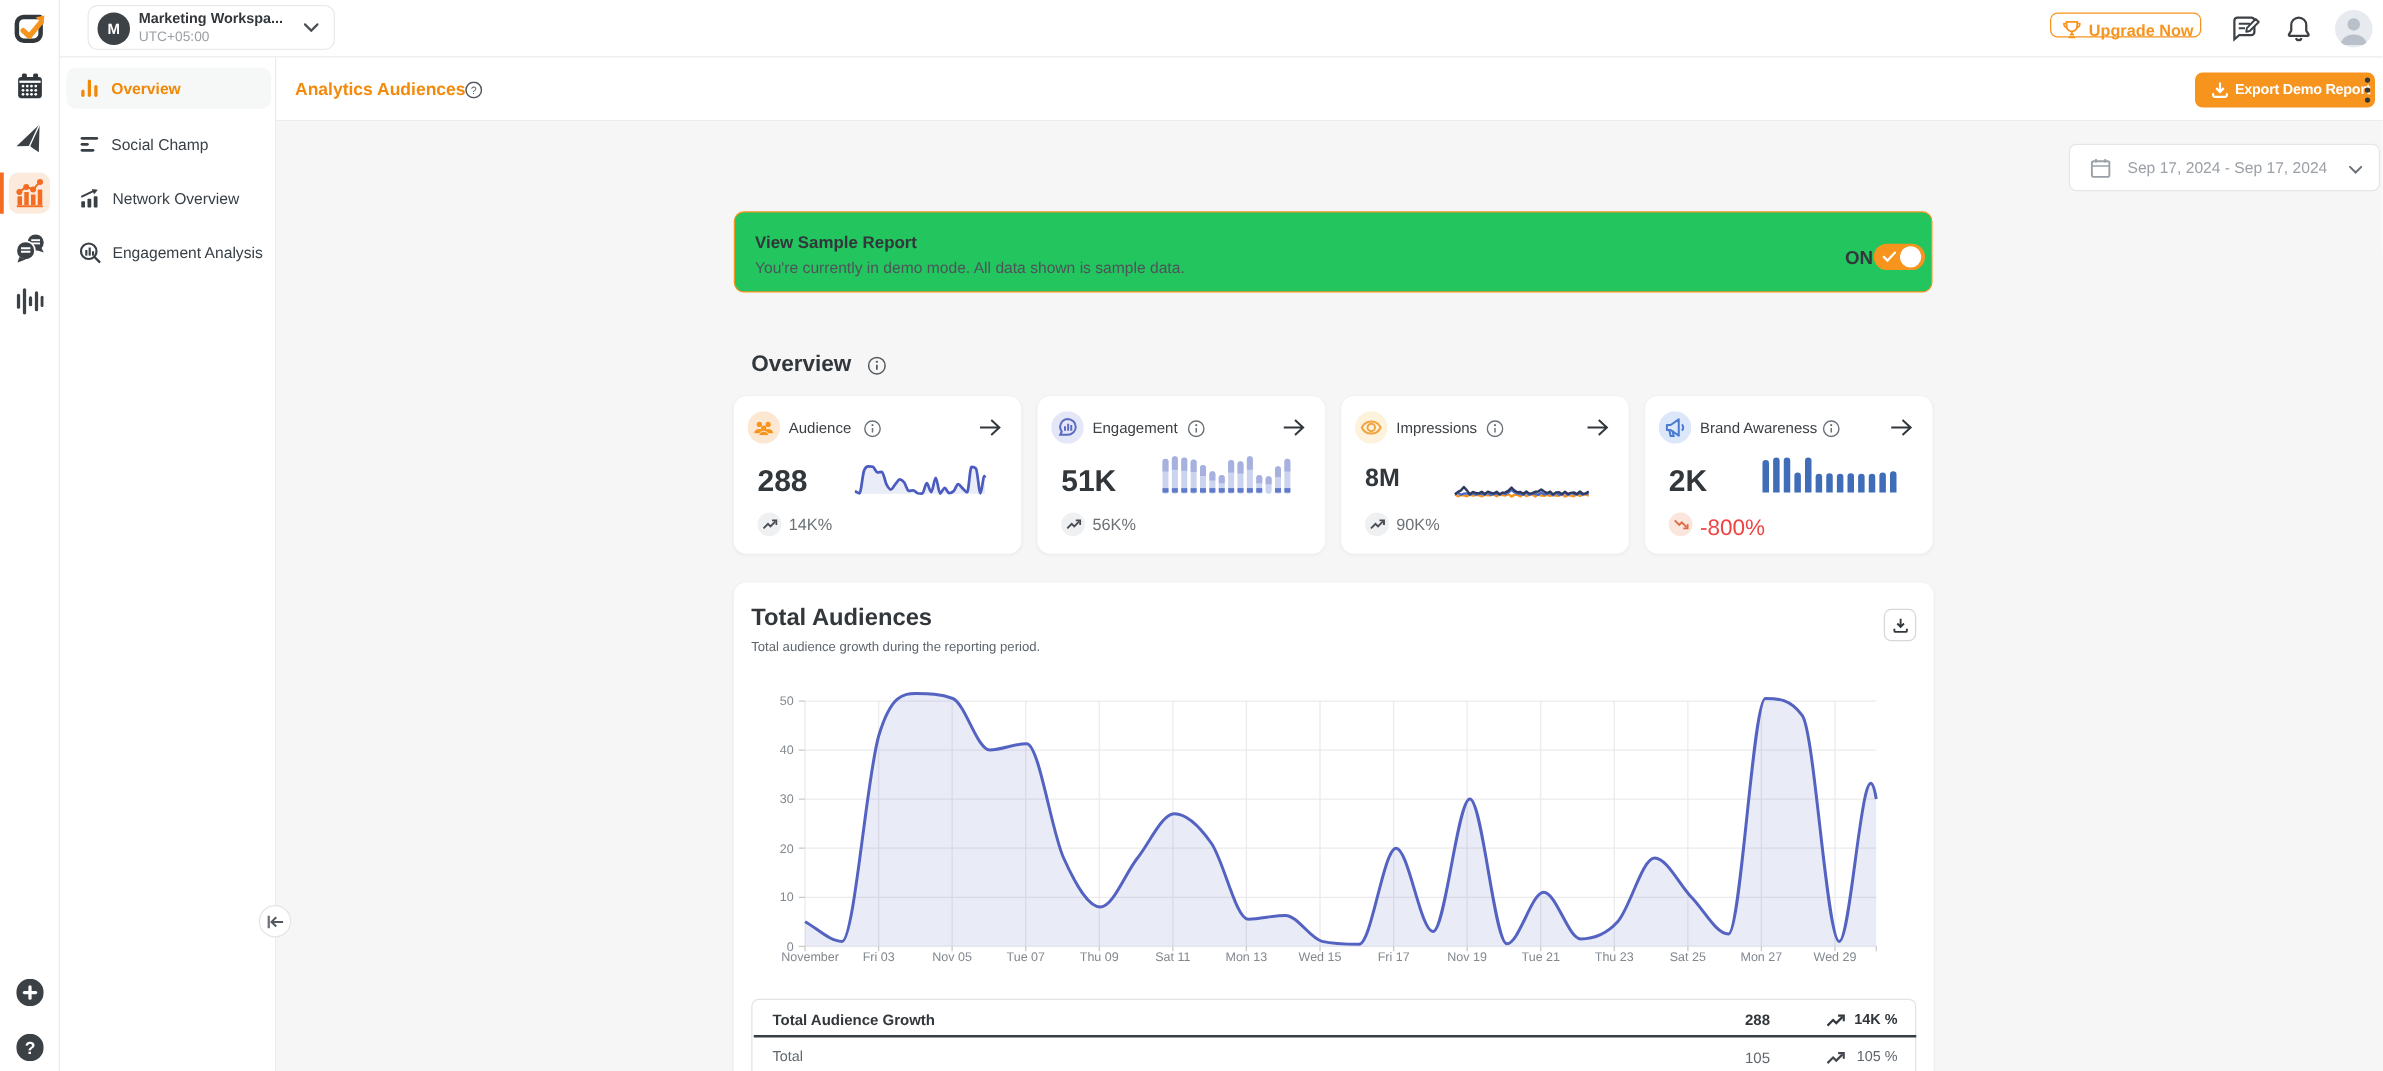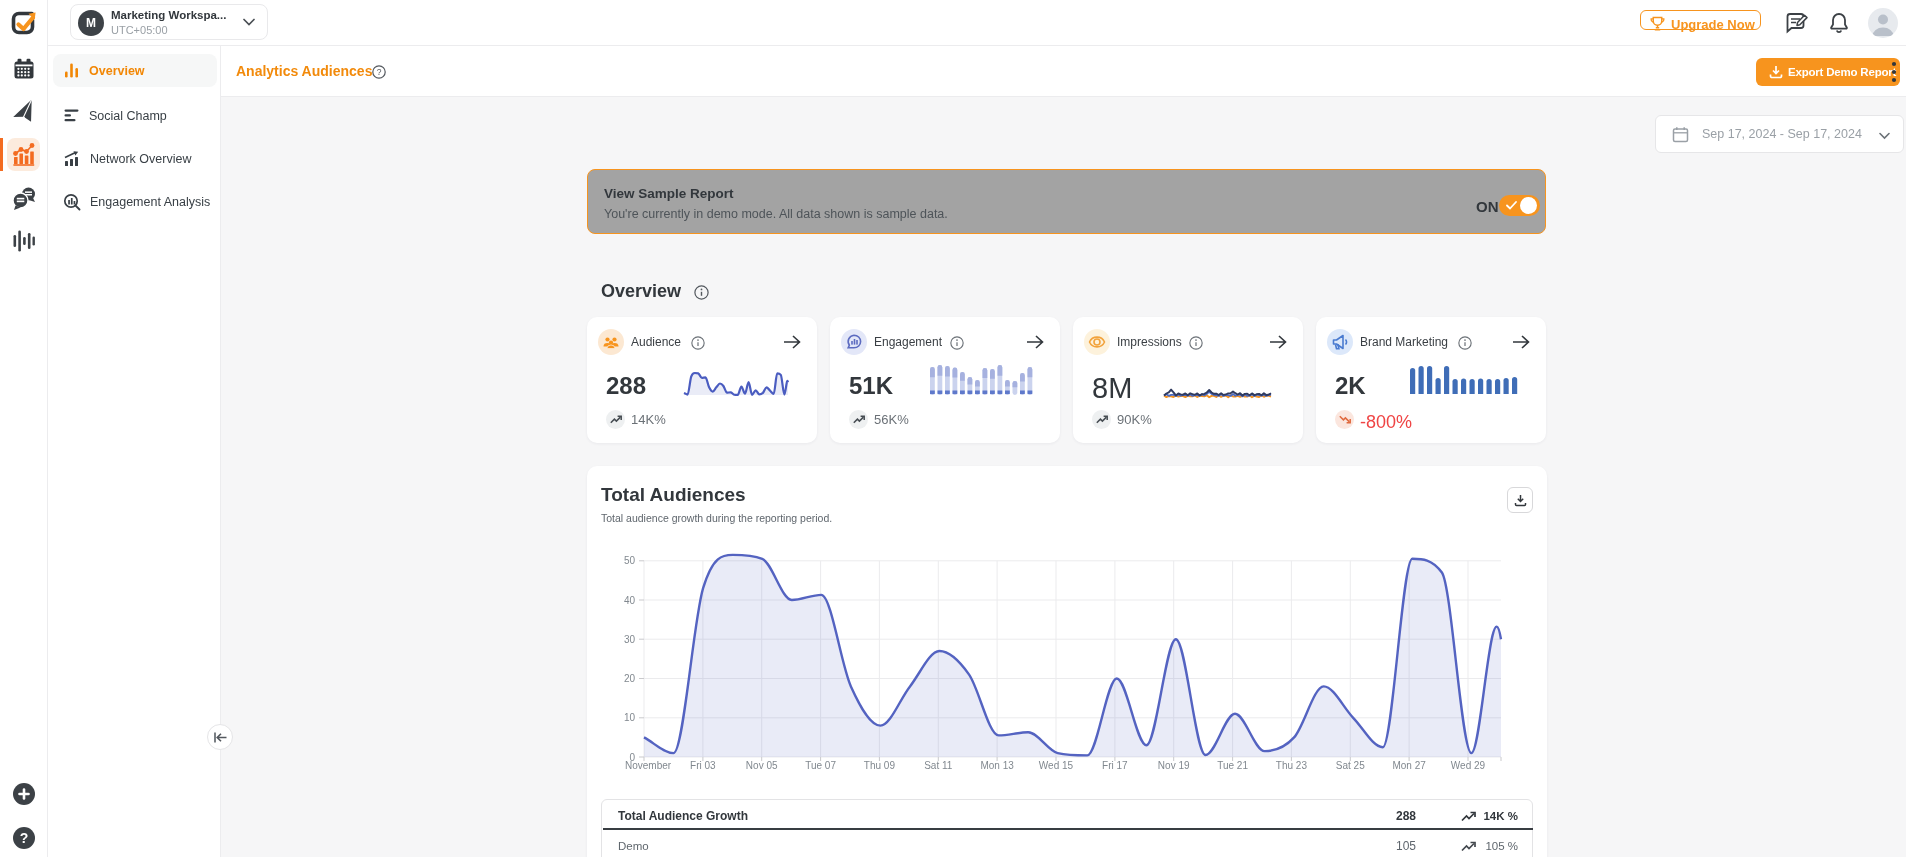--- a/index.html
+++ b/index.html
@@ -233,21 +233,21 @@
         <rect x="1.5" y="3" width="14" height="12.5" rx="1.5" fill="none" stroke="#9aa0a6" stroke-width="1.5"></rect>
         <path d="M1.5 6.8 H15.5" stroke="#9aa0a6" stroke-width="1.3"></path>
         <path d="M4.8 1.2 V4 M12.2 1.2 V4" stroke="#9aa0a6" stroke-width="1.5"></path>
       </svg>
     <div class="abs" style="left:46px;top:11px;font-size:12.5px;color:#9aa0a6;">Sep 17, 2024 - Sep 17, 2024</div>
     <svg class="abs" style="left:223px;top:16px;" width="11" height="8" viewBox="0 0 11 8">
         <path d="M1 1.5 L5.5 6 L10 1.5" fill="none" stroke="#6b7177" stroke-width="1.6" stroke-linecap="round"></path>
       </svg>
   </div>
 
-  <div class="abs" style="left:366px;top:72px;width:959px;height:65px;background:#a3a3a3;border:1px solid #f7941e;border-radius:8px;">
+  <div class="abs" style="left:366px;top:72px;width:959px;height:65px;background:#22c55e;border:1px solid #f7941e;border-radius:8px;">
     <div class="abs" style="left:16px;top:16px;font-size:13.5px;font-weight:bold;color:#32373c;">View Sample Report</div>
     <div class="abs" style="left:16px;top:37px;font-size:12.5px;color:#4e5459;">You're currently in demo mode. All data shown is sample data.</div>
     <div class="abs" style="left:888px;top:28px;font-size:15px;font-weight:bold;color:#32373c;">ON</div>
     <div class="abs" style="left:911px;top:25px;width:41px;height:21px;background:#f7941e;border-radius:11px;">
       <svg class="abs" style="left:7px;top:6px;" width="11" height="9" viewBox="0 0 11 9">
           <path d="M1 4.5 L4 7.5 L10 1" fill="none" stroke="#fff" stroke-width="1.8" stroke-linecap="round"></path>
         </svg>
       <div class="abs" style="left:21px;top:2px;width:17px;height:17px;border-radius:50%;background:#fff;"></div>
     </div>
   </div>
@@ -373,21 +373,21 @@
         </svg>
   <div class="abs" style="left:44px;top:18px;font-size:12px;color:#3a3f44;">Impressions</div>
   <svg class="abs" style="left:116px;top:19px;" width="14" height="14" viewBox="0 0 15 15">
           <circle cx="7.5" cy="7.5" r="6.6" fill="none" stroke="#6b7177" stroke-width="1.2"></circle>
           <path d="M7.5 6.8 V10.8" stroke="#6b7177" stroke-width="1.3"></path>
           <circle cx="7.5" cy="4.4" r="0.9" fill="#6b7177"></circle>
         </svg>
   <svg class="abs" style="left:196px;top:17px;" width="18" height="16" viewBox="0 0 18 16">
           <path d="M1 8 H16 M10 2 L16.5 8 L10 14" fill="none" stroke="#32373c" stroke-width="1.6"></path>
         </svg>
-  <div class="abs" style="left:19px;top:55px;font-size:29px;font-weight:normal;color:#32373c;">8M</div>
+  <div class="abs" style="left:19px;top:55px;font-size:20px;font-weight:bold;color:#32373c;">8M</div>
   <svg class="abs" style="left:0;top:0;" width="230" height="126" viewBox="0 0 230 126">
           <path d="M91.0 78.5 L93.4 80.1 L95.8 79.0 L98.1 79.3 L100.5 80.0 L102.9 78.7 L105.3 79.5 L107.6 79.0 L110.0 79.1 L112.4 80.1 L114.8 78.7 L117.2 79.3 L119.5 79.3 L121.9 78.4 L124.3 80.0 L126.7 78.6 L129.0 79.0 L131.4 79.4 L133.8 78.3 L136.2 80.3 L138.6 78.9 L140.9 78.9 L143.3 80.0 L145.7 78.2 L148.1 79.9 L150.4 78.7 L152.8 78.5 L155.2 80.2 L157.6 78.2 L160.0 79.5 L162.3 79.6 L164.7 78.9 L167.1 79.8 L169.5 78.8 L171.8 79.5 L174.2 79.6 L176.6 78.3 L179.0 80.3 L181.4 78.8 L183.7 79.5 L186.1 80.0 L188.5 78.3 L190.9 79.8 L193.2 78.7 L195.6 78.7 L198.0 79.6" fill="none" stroke="#f7941e" stroke-width="1.9" stroke-linejoin="round"></path>
           <path d="M91.0 78.5 L93.4 77.3 L95.8 78.8 L98.1 77.9 L100.5 77.8 L102.9 78.8 L105.3 77.6 L107.6 78.7 L110.0 78.0 L112.4 78.0 L114.8 78.7 L117.2 77.2 L119.5 78.9 L121.9 78.2 L124.3 77.8 L126.7 78.8 L129.0 77.2 L131.4 78.3 L133.8 76.9 L136.2 74.8 L138.6 76.9 L140.9 77.8 L143.3 78.2 L145.7 78.9 L148.1 77.1 L150.4 78.9 L152.8 77.9 L155.2 78.1 L157.6 78.9 L160.0 77.0 L162.3 78.7 L164.7 77.9 L167.1 77.6 L169.5 79.3 L171.8 77.2 L174.2 78.9 L176.6 78.6 L179.0 77.2 L181.4 79.0 L183.7 77.5 L186.1 78.0 L188.5 78.6 L190.9 77.6 L193.2 78.8 L195.6 77.8 L198.0 77.8" fill="none" stroke="#4c6ac0" stroke-width="1.9" stroke-linejoin="round"></path>
           <path d="M91.0 78.4 L93.4 76.5 L95.8 75.3 L98.1 72.6 L100.5 75.3 L102.9 78.4 L105.3 76.5 L107.6 77.4 L110.0 77.7 L112.4 76.4 L114.8 78.2 L117.2 76.3 L119.5 77.1 L121.9 77.8 L124.3 76.4 L126.7 78.4 L129.0 77.2 L131.4 76.9 L133.8 75.5 L136.2 73.0 L138.6 75.5 L140.9 76.8 L143.3 76.6 L145.7 78.0 L148.1 76.2 L150.4 77.9 L152.8 77.5 L155.2 76.4 L157.6 76.2 L160.0 74.5 L162.3 76.2 L164.7 77.5 L167.1 76.2 L169.5 78.5 L171.8 76.9 L174.2 76.8 L176.6 78.3 L179.0 76.4 L181.4 78.1 L183.7 77.3 L186.1 76.9 L188.5 78.3 L190.9 76.2 L193.2 78.0 L195.6 77.7 L198.0 76.2" fill="none" stroke="#2f3a5f" stroke-width="1.9" stroke-linejoin="round"></path>
         </svg>
   <div class="abs" style="left:19px;top:93px;width:19px;height:19px;border-radius:50%;background:#eef0f1;display:flex;align-items:center;justify-content:center;">
           <svg width="12" height="9" viewBox="0 0 15 11">
             <path d="M1 9.5 L5.5 5 L8 7.5 L13 2.5" fill="none" stroke="#464c52" stroke-width="1.9"></path>
             <path d="M9.5 1.5 H14 V6" fill="none" stroke="#464c52" stroke-width="1.9"></path>
           </svg>
@@ -396,21 +396,21 @@
 </div>
 <div class="card" style="left:1095px;top:220px;width:230px;height:126px;">
   <svg class="abs" style="left:11px;top:12px;" width="26" height="26" viewBox="0 0 26 26">
           <circle cx="13" cy="13" r="13" fill="#dce8fa"></circle>
           <g stroke="#4a7bd0" fill="none" stroke-width="1.6">
             <path d="M6.5 11 h3 l6.5 -4.5 v13 l-6.5 -4.5 h-3 Z" stroke-linejoin="round"></path>
             <path d="M8.5 15.5 l1 4.2 h2.4 l-1 -4.4"></path>
             <path d="M18.5 10.5 a3.5 3.5 0 0 1 0 5"></path>
           </g>
         </svg>
-  <div class="abs" style="left:44px;top:18px;font-size:12px;color:#3a3f44;">Brand Marketing</div>
+  <div class="abs" style="left:44px;top:18px;font-size:12px;color:#3a3f44;">Brand Awareness</div>
   <svg class="abs" style="left:142px;top:19px;" width="14" height="14" viewBox="0 0 15 15">
           <circle cx="7.5" cy="7.5" r="6.6" fill="none" stroke="#6b7177" stroke-width="1.2"></circle>
           <path d="M7.5 6.8 V10.8" stroke="#6b7177" stroke-width="1.3"></path>
           <circle cx="7.5" cy="4.4" r="0.9" fill="#6b7177"></circle>
         </svg>
   <svg class="abs" style="left:196px;top:17px;" width="18" height="16" viewBox="0 0 18 16">
           <path d="M1 8 H16 M10 2 L16.5 8 L10 14" fill="none" stroke="#32373c" stroke-width="1.6"></path>
         </svg>
   <div class="abs" style="left:19px;top:55px;font-size:24px;font-weight:bold;color:#32373c;">2K</div>
   <svg class="abs" style="left:0;top:0;" width="230" height="126" viewBox="0 0 230 126">
@@ -520,21 +520,21 @@
 
     <div class="abs" style="left:14px;top:333px;width:932px;height:170px;border:1px solid #e3e3e5;border-radius:6px;">
       <div class="abs" style="left:16px;top:9px;font-size:12px;font-weight:bold;color:#32373c;">Total Audience Growth</div>
       <div class="abs" style="right:116px;top:9px;font-size:12px;font-weight:bold;color:#32373c;">288</div>
       <svg class="abs" style="right:56px;top:11px;" width="15" height="11" viewBox="0 0 15 11">
           <path d="M1 9.5 L5.5 5 L8 7.5 L13 2.5" fill="none" stroke="#32373c" stroke-width="1.7"></path>
           <path d="M9.5 1.5 H14 V6" fill="none" stroke="#32373c" stroke-width="1.7"></path>
         </svg>
       <div class="abs" style="right:14px;top:9.5px;width:44px;text-align:right;font-size:11.5px;font-weight:bold;color:#32373c;">14K %</div>
       <div class="abs" style="left:1px;top:28px;width:930px;height:1.6px;background:#383d42;"></div>
-      <div class="abs" style="left:16px;top:40px;font-size:11.5px;color:#5f666d;">Demo</div>
+      <div class="abs" style="left:16px;top:40px;font-size:11.5px;color:#5f666d;">Total</div>
       <div class="abs" style="right:116px;top:39px;font-size:12px;color:#5f666d;">105</div>
       <svg class="abs" style="right:56px;top:41px;" width="15" height="11" viewBox="0 0 15 11">
           <path d="M1 9.5 L5.5 5 L8 7.5 L13 2.5" fill="none" stroke="#43484e" stroke-width="1.7"></path>
           <path d="M9.5 1.5 H14 V6" fill="none" stroke="#43484e" stroke-width="1.7"></path>
         </svg>
       <div class="abs" style="right:14px;top:39.5px;width:44px;text-align:right;font-size:11.5px;color:#5f666d;">105 %</div>
     </div>
   </div>
 </div>
 <div class="abs" id="layer" style="left:0;top:0;width:1906px;height:857px;"></div>

